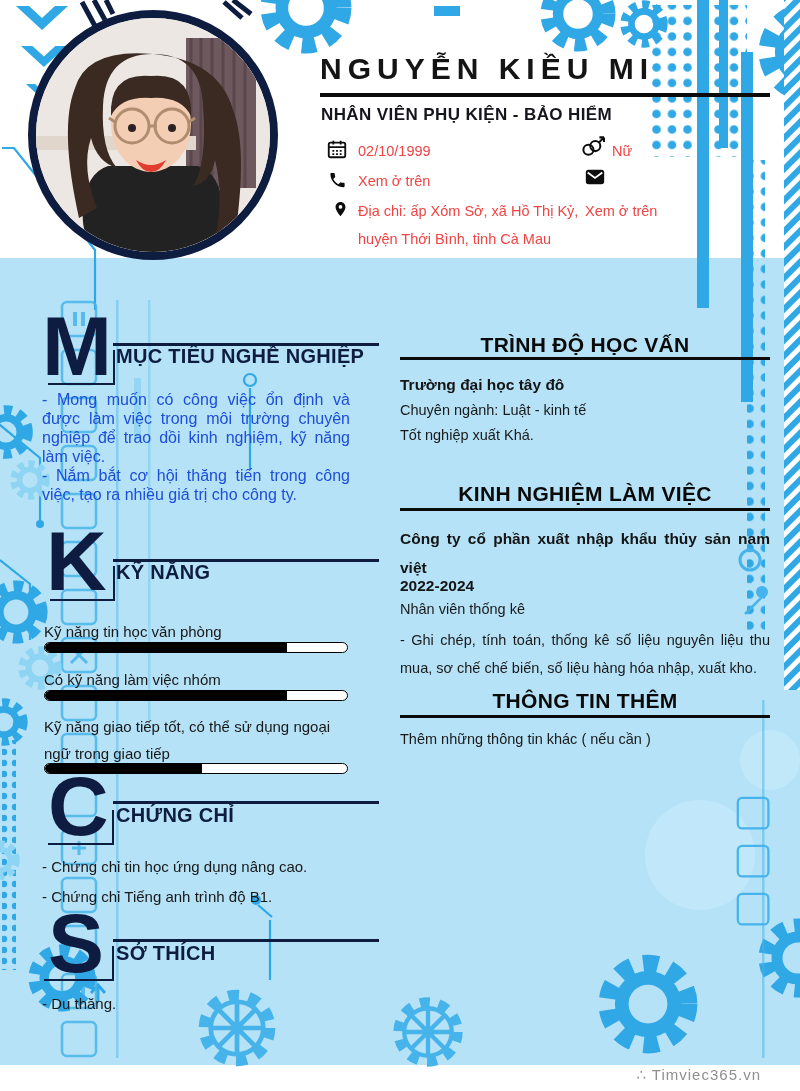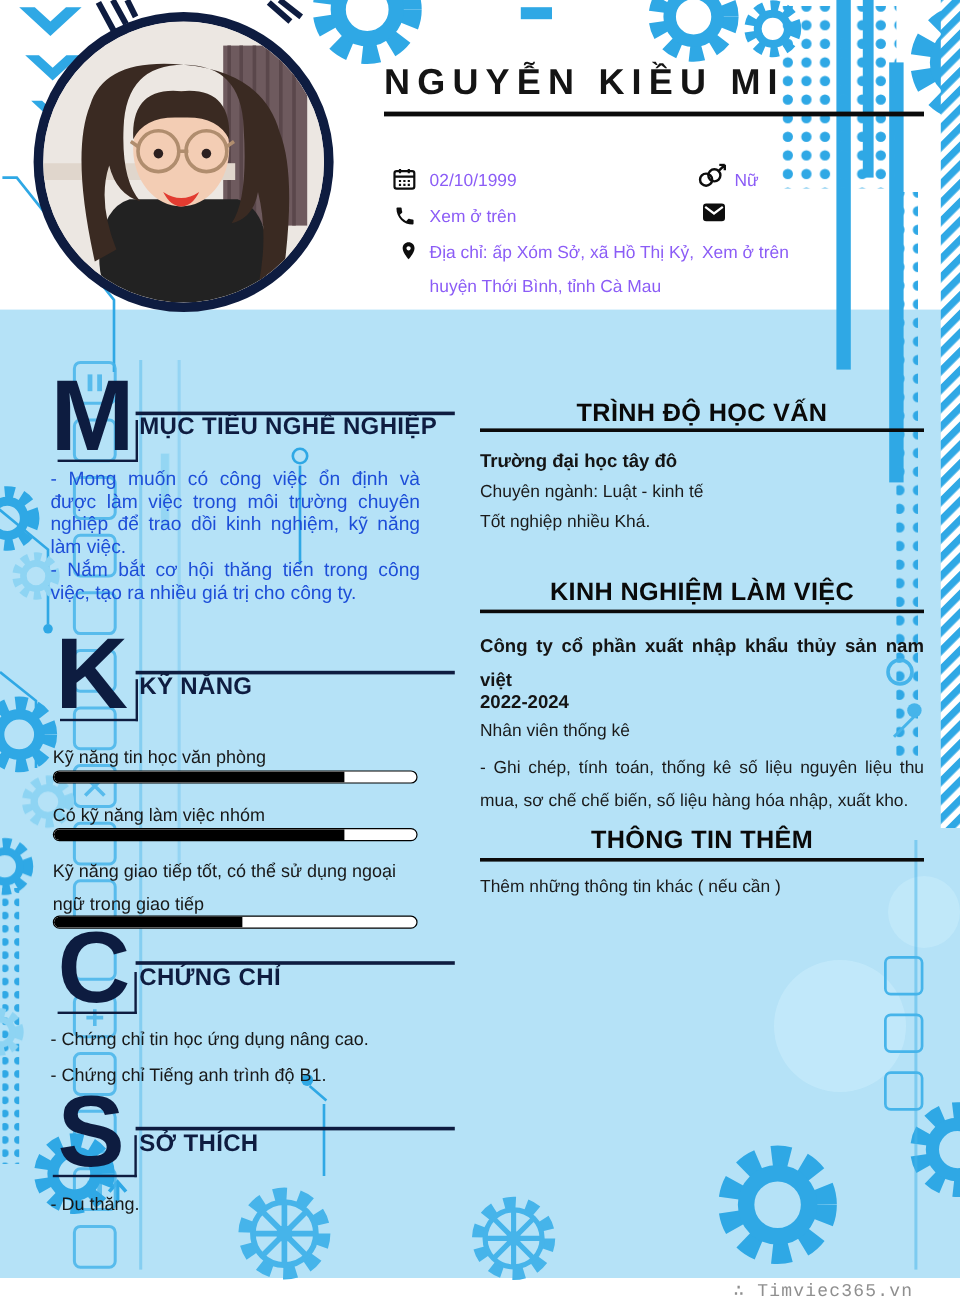--- a/index.html
+++ b/index.html
@@ -10,21 +10,21 @@
   .content{position:absolute;left:0;top:0;width:788px;height:1091px;z-index:2;}
   .abs{position:absolute;}
 
   
   .photo{left:28px;top:10px;width:234px;height:234px;border-radius:50%;border:8px solid #0e1c40;
          overflow:hidden;background:#efe9e4;z-index:3;}
   .name{left:320px;top:52px;font-size:30px;font-weight:bold;letter-spacing:6px;color:#141414;}
   .name-rule{left:320px;top:93px;width:450px;height:4px;background:#0b0b0b;}
   .subtitle{left:321px;top:105px;font-size:17px;font-weight:bold;color:#15151d;letter-spacing:.4px;}
   .c-ico{width:22px;height:22px;color:#0d0d0d;}
-  .c-txt{font-size:14.5px;color:#8b5cf6;}
+  .c-txt{font-size:14.5px;color:#ef4444;}
 
   
   .big-letter{font-size:84px;font-weight:bold;color:#0d1c40;line-height:1;letter-spacing:0;}
   .l-head{font-size:20px;font-weight:bold;color:#0e1c40;letter-spacing:.3px;margin-top:25px;}
   .l-rule{height:3px;background:#0e1c40;}
   .bracket{border-right:2.5px solid #0e1c40;border-bottom:2.5px solid #0e1c40;}
   .body-txt{font-size:16px;line-height:19px;color:#1d4ed8;text-align:justify;white-space:pre-line;}
   .line-txt{font-size:15px;color:#181818;}
 
   
@@ -32,21 +32,21 @@
   .skill-bar{left:44px;width:302px;height:9px;background:#ffffff;border:1.5px solid #000;border-radius:6px;overflow:hidden;}
   .skill-fill{height:100%;background:#000;border-radius:6px 0 0 6px;}
 
   
   .r-head{left:400px;width:370px;text-align:center;font-size:21px;font-weight:bold;color:#0a0a0a;letter-spacing:.3px;}
   .r-rule{left:400px;width:370px;height:3px;background:#0b0b0b;}
   .r-bold{font-size:15.5px;font-weight:bold;color:#141414;}
   .r-txt{font-size:14.5px;color:#1a1a1a;}
   .just{text-align:justify;line-height:29px;}
 
-  .watermark{right:27px;top:1066px;font-family:Liberation Mono, monospace;
+  .watermark{right:27px;top:1066px;font-family:Liberation Sans, sans-serif;
              font-size:15px;color:#8f8f8f;letter-spacing:1px;}
 </style>
 </head>
 <body>
 
 <div class="page">
   <div class="panel"></div>
 
   <svg class="deco" width="800" height="1091" viewBox="0 0 800 1091" aria-hidden="true">
     <defs>
@@ -193,20 +193,21 @@
         <circle cx="136" cy="108" r="17" fill="none" stroke="#b08d6e" stroke-width="3"></circle>
         <path d="M113,108 h8 M79,104 l-6,-4 M153,104 l6,-4" stroke="#b08d6e" stroke-width="3" fill="none"></path>
         <circle cx="96" cy="110" r="4" fill="#2c2020"></circle>
           <circle cx="136" cy="110" r="4" fill="#2c2020"></circle>
         <path d="M100,142 q15,10 30,0 q-6,12 -15,12 q-9,0 -15,-12z" fill="#e23b30"></path>
       </svg>
     </div>
 
     <div class="abs name">NGUYỄN KIỀU MI</div>
     <div class="abs name-rule"></div>
+    <div class="abs subtitle">NHÂN VIÊN PHỤ KIỆN - BẢO HIỂM</div>
 
     <svg class="abs c-ico" style="left:326px;top:138px" viewBox="0 0 24 24">
       <rect x="3" y="5" width="18" height="16" rx="2" fill="none" stroke="#0d0d0d" stroke-width="2"></rect>
       <path d="M3 10 h18 M8 3 v4 M16 3 v4 M7 14 h2 M11 14 h2 M15 14 h2 M7 17.5 h2 M11 17.5 h2 M15 17.5 h2" stroke="#0d0d0d" stroke-width="2" fill="none"></path>
     </svg>
     <div class="abs c-txt" style="left:358px;top:143px">02/10/1999</div>
 
     <svg class="abs c-ico" style="left:578px;top:136px;width:30px" viewBox="0 0 30 24">
       <circle cx="10" cy="15" r="5.5" fill="none" stroke="#0d0d0d" stroke-width="2.2"></circle>
       <circle cx="17.5" cy="11" r="5.5" fill="none" stroke="#0d0d0d" stroke-width="2.2"></circle>
@@ -266,21 +267,21 @@
     <div class="abs big-letter" style="left:48px;top:901px">S</div>
     <div class="abs bracket" style="left:44px;top:946px;width:68px;height:33px"></div>
     <div class="abs l-head" style="left:116px;top:917px">SỞ THÍCH</div>
     <div class="abs l-rule" style="left:113px;top:939px;width:266px"></div>
     <div class="abs line-txt" style="left:42px;top:995px">- Du thăng.</div>
 
     <div class="abs r-head" style="top:333px">TRÌNH ĐỘ HỌC VẤN</div>
     <div class="abs r-rule" style="top:357px"></div>
     <div class="abs r-bold" style="left:400px;top:376px">Trường đại học tây đô</div>
     <div class="abs r-txt" style="left:400px;top:402px">Chuyên ngành: Luật - kinh tế</div>
-    <div class="abs r-txt" style="left:400px;top:427px">Tốt nghiệp nhiều Khá.</div>
+    <div class="abs r-txt" style="left:400px;top:427px">Tốt nghiệp xuất Khá.</div>
 
     <div class="abs r-head" style="top:482px">KINH NGHIỆM LÀM VIỆC</div>
     <div class="abs r-rule" style="top:508px"></div>
     <div class="abs r-bold just" style="left:400px;top:524px;width:370px">Công ty cổ phần xuất nhập khẩu thủy sản nam việt</div>
     <div class="abs r-bold" style="left:400px;top:577px">2022-2024</div>
     <div class="abs r-txt" style="left:400px;top:601px">Nhân viên thống kê</div>
     <div class="abs r-head" style="top:689px">THÔNG TIN THÊM</div>
 
     <div class="abs r-txt just" style="left:400px;top:626px;width:370px;line-height:28px">- Ghi chép, tính toán, thống kê số liệu nguyên liệu thu mua, sơ chế chế biến, số liệu hàng hóa nhập, xuất kho.</div>
     <div class="abs r-rule" style="top:715px"></div>

